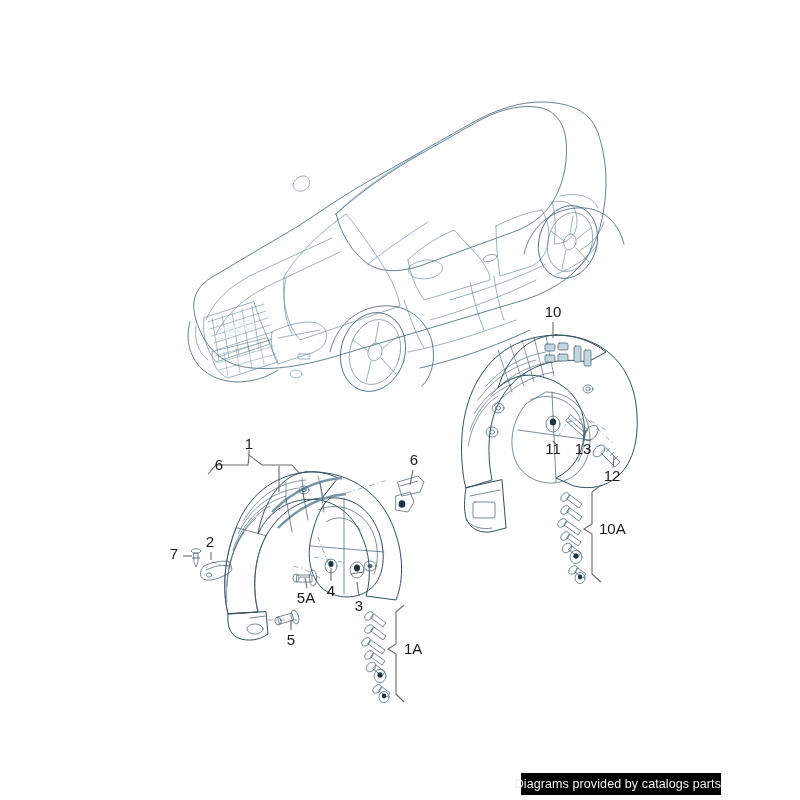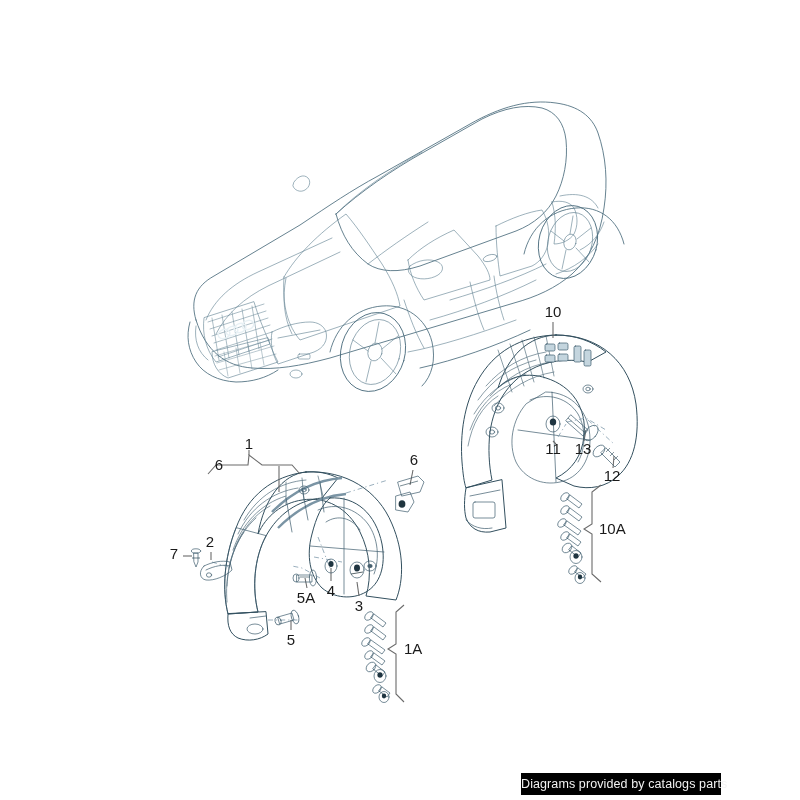--- a/index.html
+++ b/index.html
@@ -79,21 +79,21 @@
   }
   #watermark {
     position: absolute;
     background: #000000;
     color: #f2f2f2;
     font-family: "Liberation Sans", sans-serif;
     font-size: 12.5px;
     letter-spacing: 0.1px;
     display: flex;
     align-items: center;
-    justify-content: flex-start;
+    justify-content: flex-end;
     white-space: nowrap;
   }
 </style>
 </head>
 <body style="background: rgb(255, 255, 255);">
 
 <div id="diagram-root">
 
 <svg id="parts-diagram" viewBox="0 0 800 800" xmlns="http://www.w3.org/2000/svg">
   <defs>

